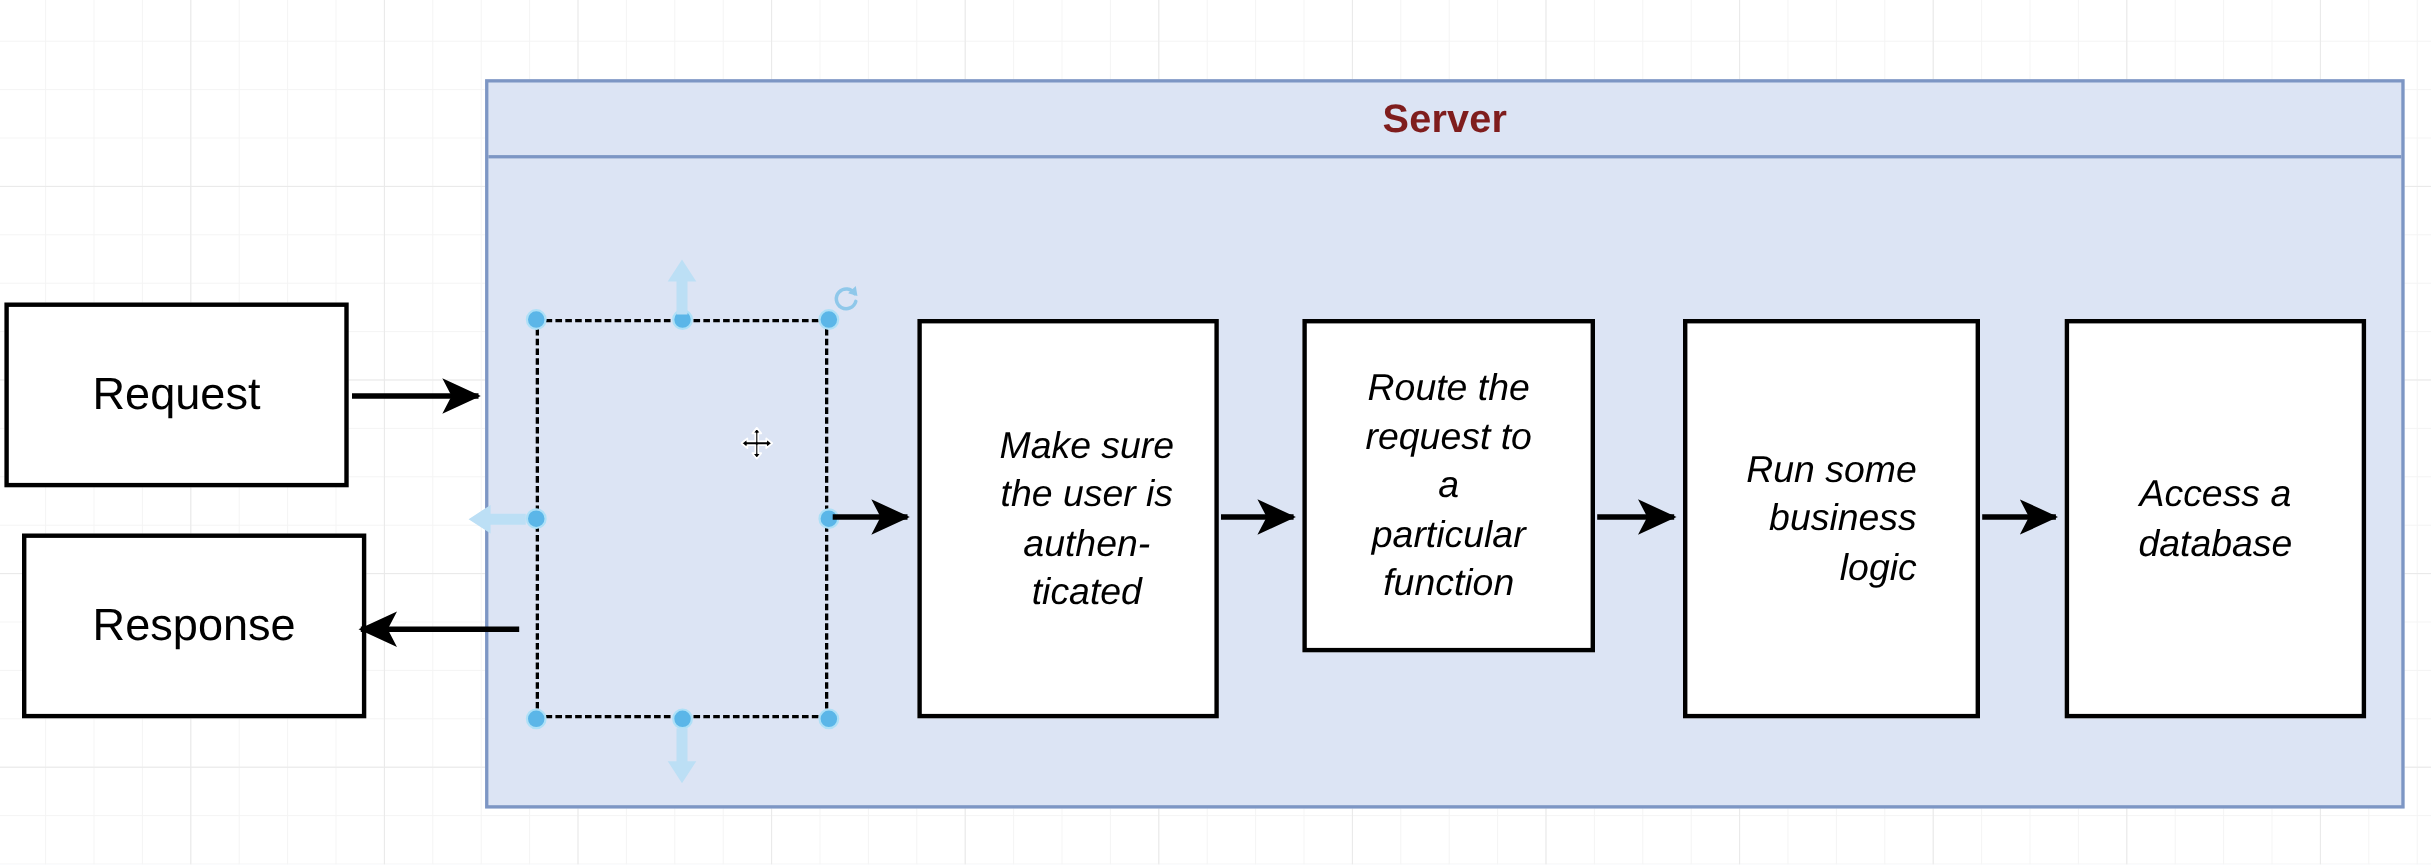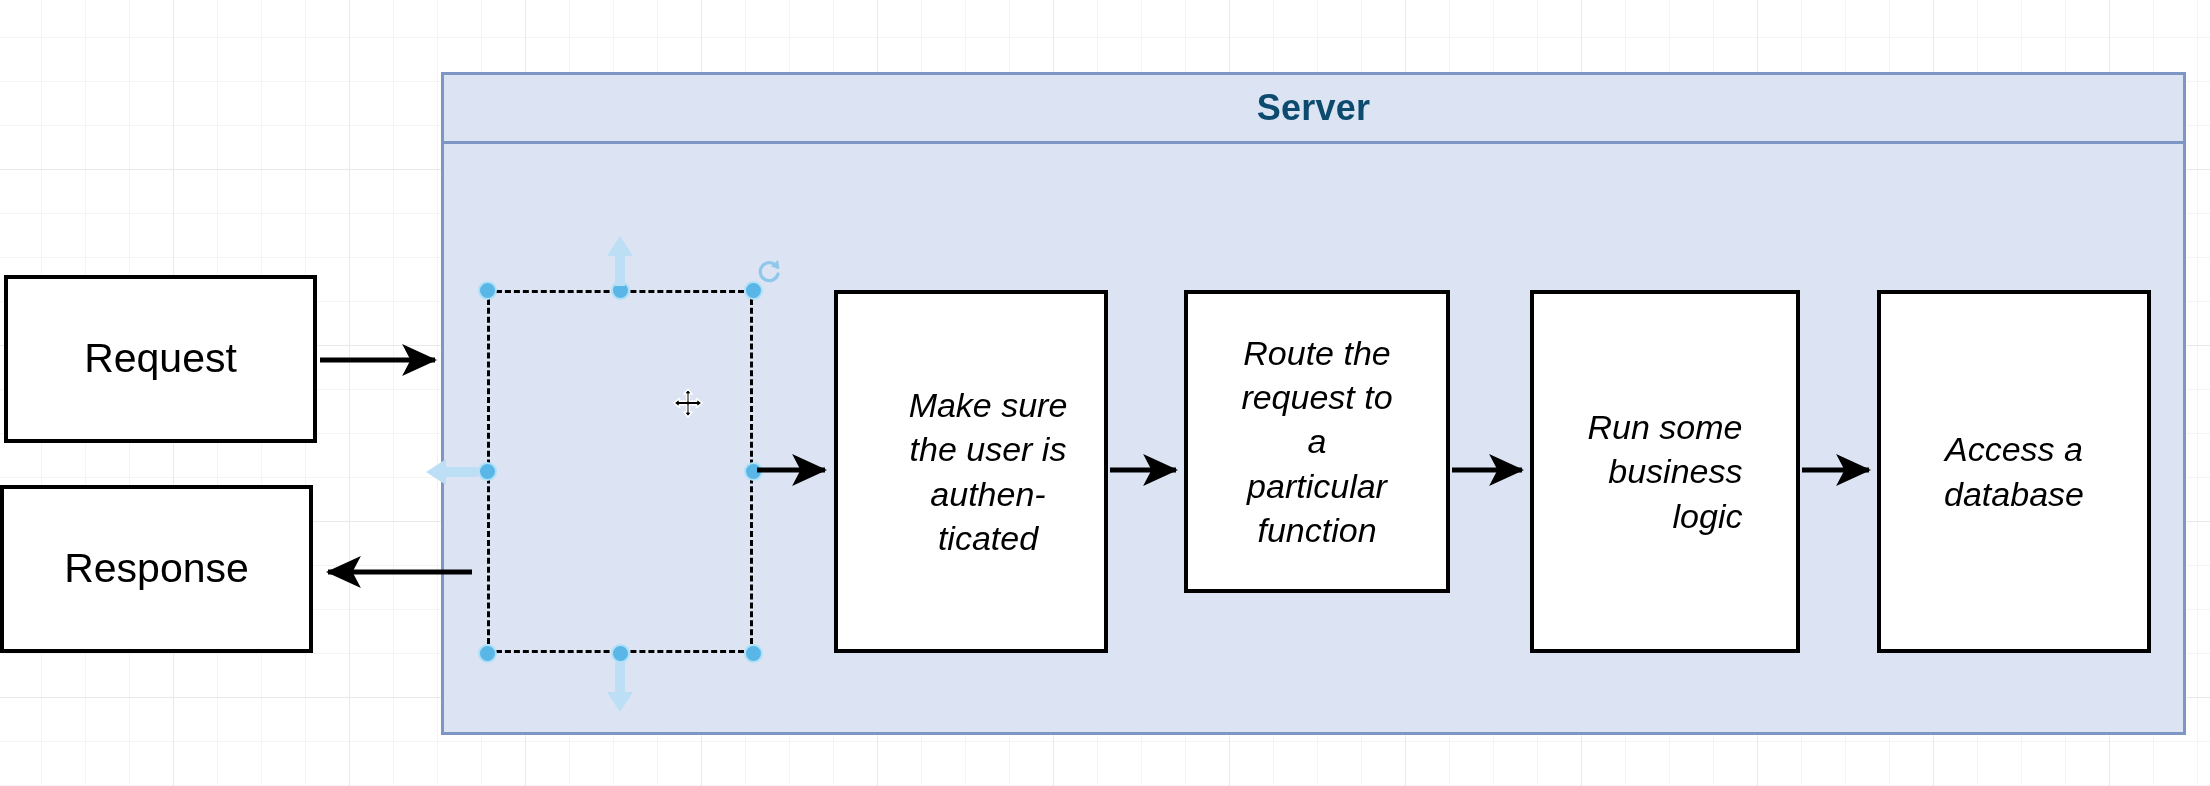--- a/index.html
+++ b/index.html
@@ -37,21 +37,21 @@
   .container-header {
     position:absolute;
     left:0; top:0;
     width:100%; height:69px;
     border-bottom:3px solid #7d96c4;
     display:flex; align-items:center; justify-content:center;
   }
   .container-title {
     font-size:36px;
     font-weight:bold;
-    color:#0c4a6e;
+    color:#7f1d1d;
     letter-spacing:0.2px;
     text-align:center;
   }
 
   
   .plain-box {
     position:absolute;
     background:#ffffff;
     border:4px solid #000000;
     display:flex;
@@ -118,21 +118,21 @@
   <div class="container-pool">
     <div class="container-header">
       <span class="container-title">Server</span>
     </div>
   </div>
 
   <div class="plain-box" style="left:4px; top:275px; width:313px; height:168px;">
     <span>Request</span>
   </div>
 
-  <div class="plain-box" style="left:0; top:485px; width:313px; height:168px;">
+  <div class="plain-box" style="left:20px; top:485px; width:313px; height:168px;">
     <span>Response</span>
   </div>
 
 
   <div class="proc-box" style="left:834px; top:290px; width:274px; height:363px;padding-left:40px;">
     <span>Make sure
 the user is
 authen-
 ticated</span>
   </div>

